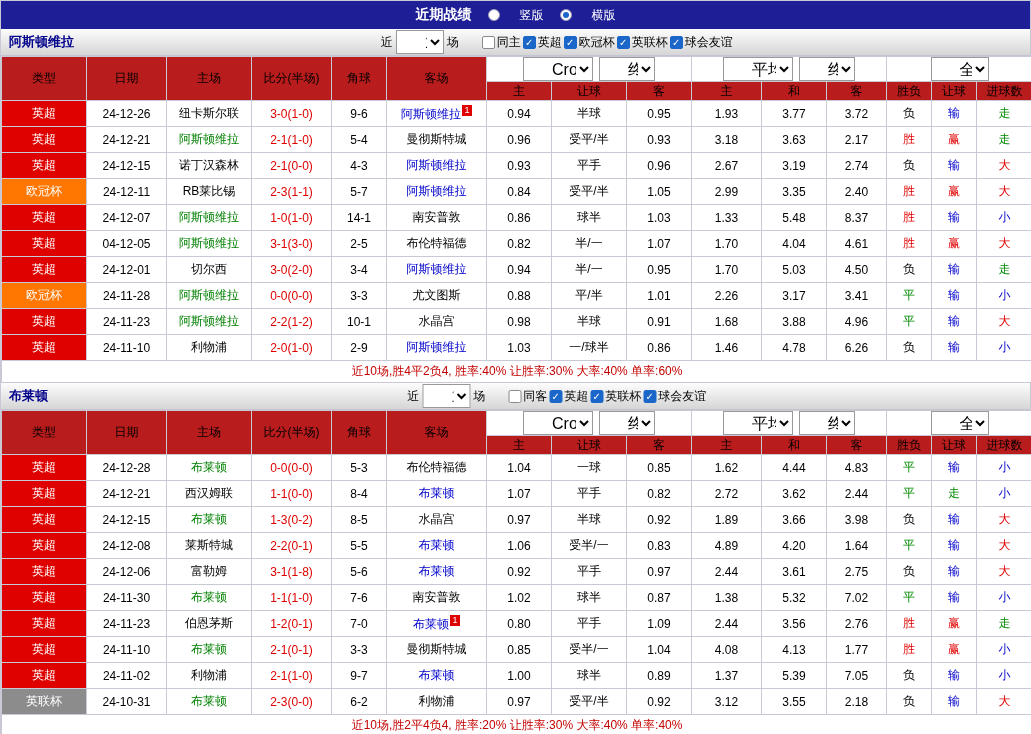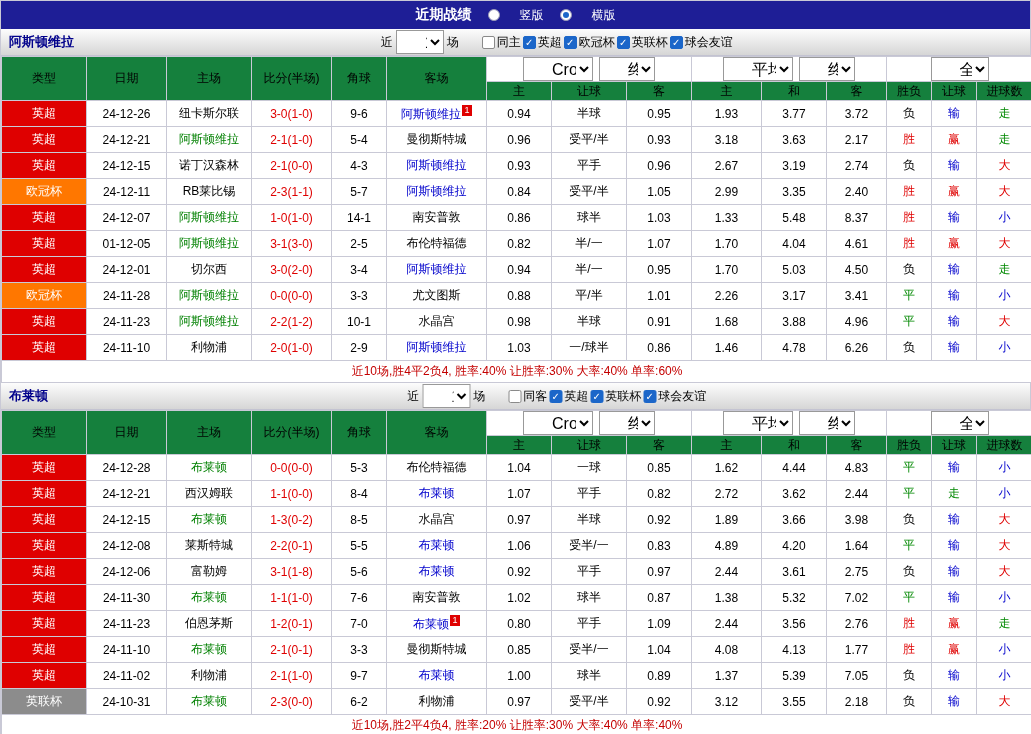--- a/index.html
+++ b/index.html
@@ -45,21 +45,21 @@
     display:inline-block; font-size:10px; line-height:12px; text-align:center; color:#fff;
   }
   .cbox.checked { background:#1b66c9; border-color:#1b66c9; }
 
   
   table.stats-table { width:1031px; table-layout:fixed; border-collapse:collapse; }
   .stats-table th, .stats-table td {
     border:1px solid #c9c9d6; text-align:center; vertical-align:middle;
     overflow:hidden; white-space:nowrap; padding:0 2px;
   }
-  .stats-table thead th { background:#15803d; font-weight:normal; height:19px; }
+  .stats-table thead th { background:#b91c1c; font-weight:normal; height:19px; }
   .stats-table thead th.select-cell { background:#fff; height:24px; }
   .select-cell .sel-wrap { display:flex; justify-content:center; gap:6px; align-items:center; }
   .bk-select { width:70px; } .fin-select { width:56px; } .avg-select { width:70px; } .scope-select { width:58px; }
   .stats-table tbody td { height:26px; background:#fff; }
   td.tint { background:#fcf3f3;margin-top:38px; }
   td.league { color:#fff; }
   td.league.league-epl { background:#df0000; }
   td.league.league-ucl { background:#ff7700; }
   td.league.league-lc  { background:#8c8c8c; }
   td.score span { color:#df0000; }
@@ -260,21 +260,21 @@
             <td class="odds tint"><span>1.03</span></td>
             <td class="odds"><span>1.33</span></td>
             <td class="odds"><span>5.48</span></td>
             <td class="odds"><span>8.37</span></td>
             <td class="res c-red"><span>胜</span></td>
             <td class="res c-blue"><span>输</span></td>
             <td class="res c-blue"><span>小</span></td>
           </tr>
           <tr>
             <td class="league league-epl"><span>英超</span></td>
-            <td class="date"><span>01-12-05</span></td>
+            <td class="date"><span>04-12-05</span></td>
             <td class="team home-focus"><span>阿斯顿维拉</span></td>
             <td class="score"><span>3-1(3-0)</span></td>
             <td class="corners"><span>2-5</span></td>
             <td class="team"><span>布伦特福德</span></td>
             <td class="odds tint"><span>0.82</span></td>
             <td class="odds tint"><span>半/一</span></td>
             <td class="odds tint"><span>1.07</span></td>
             <td class="odds"><span>1.70</span></td>
             <td class="odds"><span>4.04</span></td>
             <td class="odds"><span>4.61</span></td>

